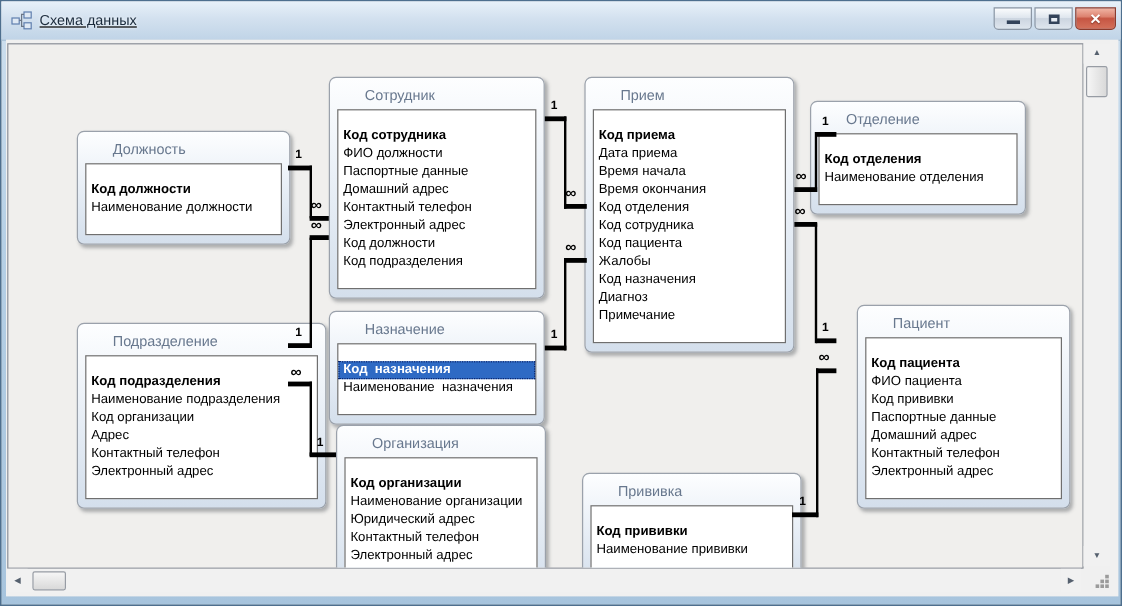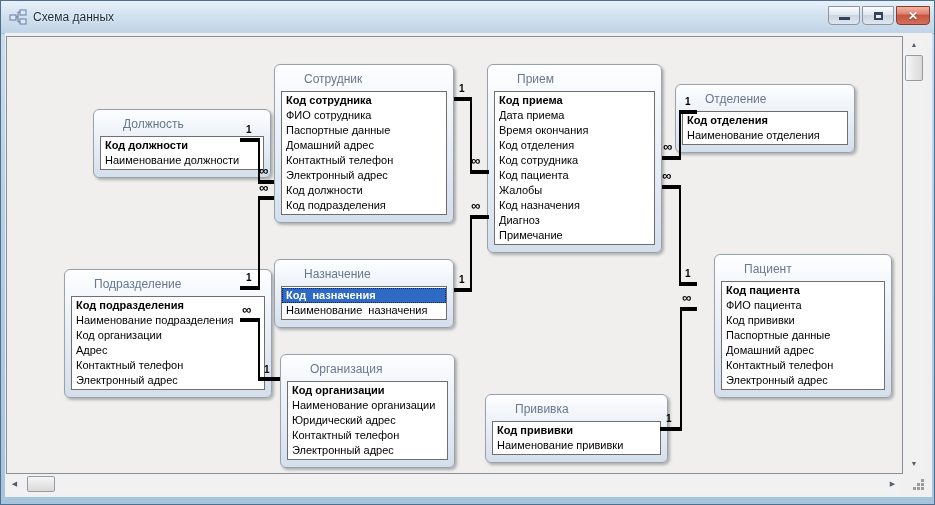--- a/index.html
+++ b/index.html
@@ -3,41 +3,41 @@
 <meta charset="utf-8">
 <style>
   html,body{margin:0;padding:0;}
   body{font-family:"Liberation Sans", sans-serif; background:#555;}
   #window{position:relative;width:935px;height:505px;overflow:hidden;
     background:linear-gradient(180deg,#cfe0ef 0%,#b6d0e6 40%,#a7c4dd 100%);
     border:1px solid #4e6f8e; box-sizing:border-box;}
   #titlebar{position:absolute;left:0;top:0;width:935px;height:32px;
     background:linear-gradient(180deg,#e8f1f9 0%,#d3e1ef 45%,#c0d4e7 100%);
     border-bottom:1px solid #a5bed4;}
-  .titlebar-inner{display:flex;align-items:center;height:100%;padding-left:8px;}
+  .titlebar-inner{display:flex;align-items:center;height:100%;padding-left:8px;text-decoration:underline;}
   #win-icon{width:18px;height:16px;margin-right:6px;flex:0 0 auto;}
   #win-title{font-size:12px;color:#1c2c3d;text-shadow:0 0 3px #ffffff;}
   #win-buttons{position:absolute;top:5px;right:6px;display:flex;gap:2px;}
   .win-btn{width:32px;height:19px;border:1px solid #8b96a4;border-radius:0 0 4px 4px;
     background:linear-gradient(180deg,#fbfcfd 0%,#dfe6ee 45%,#ccd5e0 50%,#dfe6ee 100%);
     display:flex;align-items:center;justify-content:center;box-sizing:border-box;cursor:default;}
   .win-btn.close{width:34px;border-color:#8c3a2c;
     background:linear-gradient(180deg,#f0b4a4 0%,#dd8370 40%,#c65643 50%,#d4705b 100%);}
   .glyph-min{width:11px;height:3px;background:#33435a;margin-top:6px;}
   .glyph-max{width:9px;height:8px;border:2px solid #33435a;border-top-width:3px;box-sizing:border-box;background:#e8eef5;}
   .glyph-close{color:#fff;font-size:12px;font-weight:bold;line-height:1;text-shadow:0 1px 1px #7c2d1f;}
   #client{position:absolute;left:4px;top:32px;width:927px;height:464px;background:#f0f0f0;}
   #canvas{position:absolute;left:1px;top:3px;width:895px;height:436px;background:#f0efed;
     border:1px solid #8a8f98;box-sizing:content-box;overflow:hidden;}
   
   .tbl{position:absolute;border:1px solid #9aa1ab;border-radius:6px;
     background:linear-gradient(180deg,#fdfeff 0%,#eaf0f7 45%,#d4dfec 100%);
     box-shadow:2px 2px 3px rgba(90,95,100,0.45);box-sizing:border-box;}
   .tbl-title{font-size:12px;color:#68788e;padding:7px 0 5px 29px;white-space:pre;}
-  .tbl-fields{margin:0 6px 7px 6px;background:#fff;border:1px solid #6f6f6f;padding:1px 0;}
+  .tbl-fields{margin:0 6px 7px 6px;background:#fff;border:1px solid #6f6f6f;padding:14px 0;}
   .field{height:15px;line-height:15px;font-size:11px;color:#000;padding-left:4px;white-space:pre;overflow:hidden;}
   .field.pk{font-weight:bold;}
   .field.selected{background:var(--sel,#2e6ac4);color:#fff;outline:1px dotted #0a246a;outline-offset:-1px;}
   
   .rel-seg{position:absolute;background:var(--line,#000);}
   .rel-label{position:absolute;color:var(--line,#000);font-weight:bold;}
   .rel-label.one{font-size:10px;}
   .rel-label.inf{font-size:13px;line-height:10px;}
   
   .scrollbar{position:absolute;background:#f1f1f1;}
@@ -76,45 +76,46 @@
         <div class="glyph-max"></div>
       </div>
       <div class="win-btn close">
         <span class="glyph-close">✕</span>
       </div>
     </div>
   </div>
 
   <div id="client">
     <div id="canvas" style="background: rgb(240, 239, 237);">
-        <div class="tbl" style="left: 57px; top: 72px; width: 178px; margin-left: 29px;">
+        <div class="tbl" style="left: 57px; top: 72px; width: 178px;">
           <div class="tbl-title">Должность</div>
           <div class="tbl-fields">
             <div class="field pk">Код должности</div>
             <div class="field">Наименование должности</div>
           </div>
         </div>
         <div class="tbl" style="left: 267px; top: 27px; width: 180px;">
           <div class="tbl-title">Сотрудник</div>
           <div class="tbl-fields">
             <div class="field pk">Код сотрудника</div>
-            <div class="field">ФИО сотрудника</div>
+            <div class="field">ФИО должности</div>
             <div class="field">Паспортные данные</div>
             <div class="field">Домашний адрес</div>
             <div class="field">Контактный телефон</div>
             <div class="field">Электронный адрес</div>
             <div class="field">Код должности</div>
             <div class="field">Код подразделения</div>
           </div>
         </div>
         <div class="tbl" style="left: 480px; top: 27px; width: 175px;">
           <div class="tbl-title">Прием</div>
           <div class="tbl-fields">
             <div class="field pk">Код приема</div>
             <div class="field">Дата приема</div>
+            <div class="field">Время начала</div>
             <div class="field">Время окончания</div>
             <div class="field">Код отделения</div>
             <div class="field">Код сотрудника</div>
             <div class="field">Код пациента</div>
             <div class="field">Жалобы</div>
             <div class="field">Код назначения</div>
             <div class="field">Диагноз</div>
             <div class="field">Примечание</div>
           </div>
         </div>

